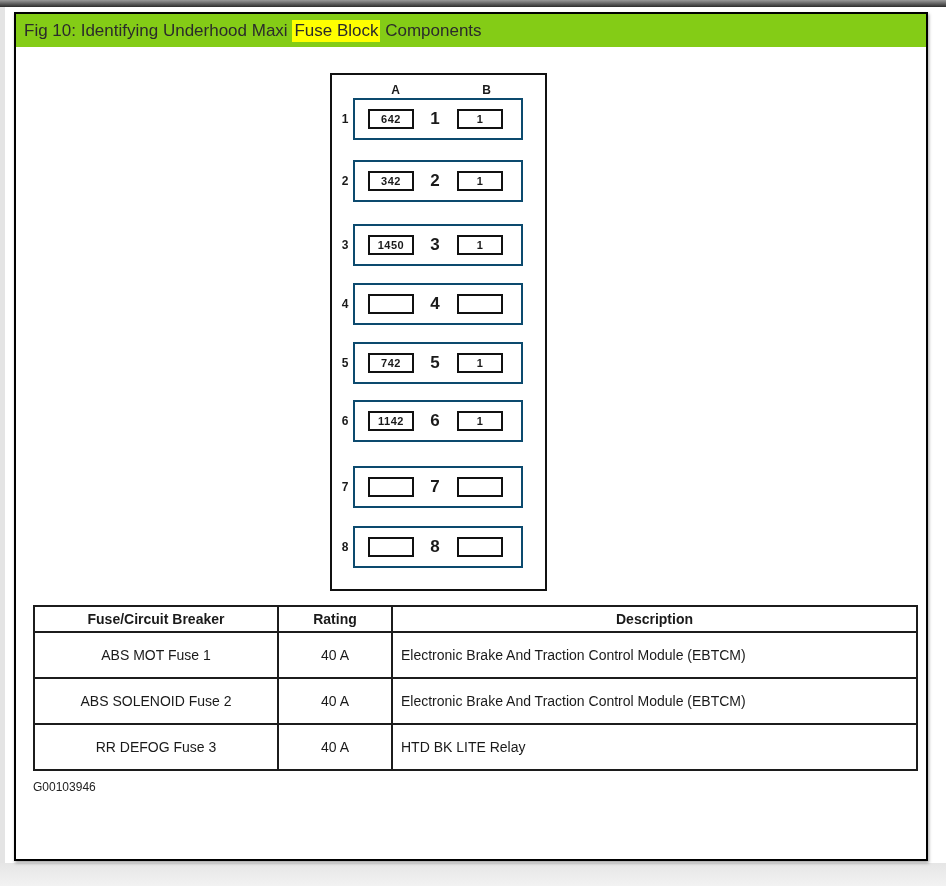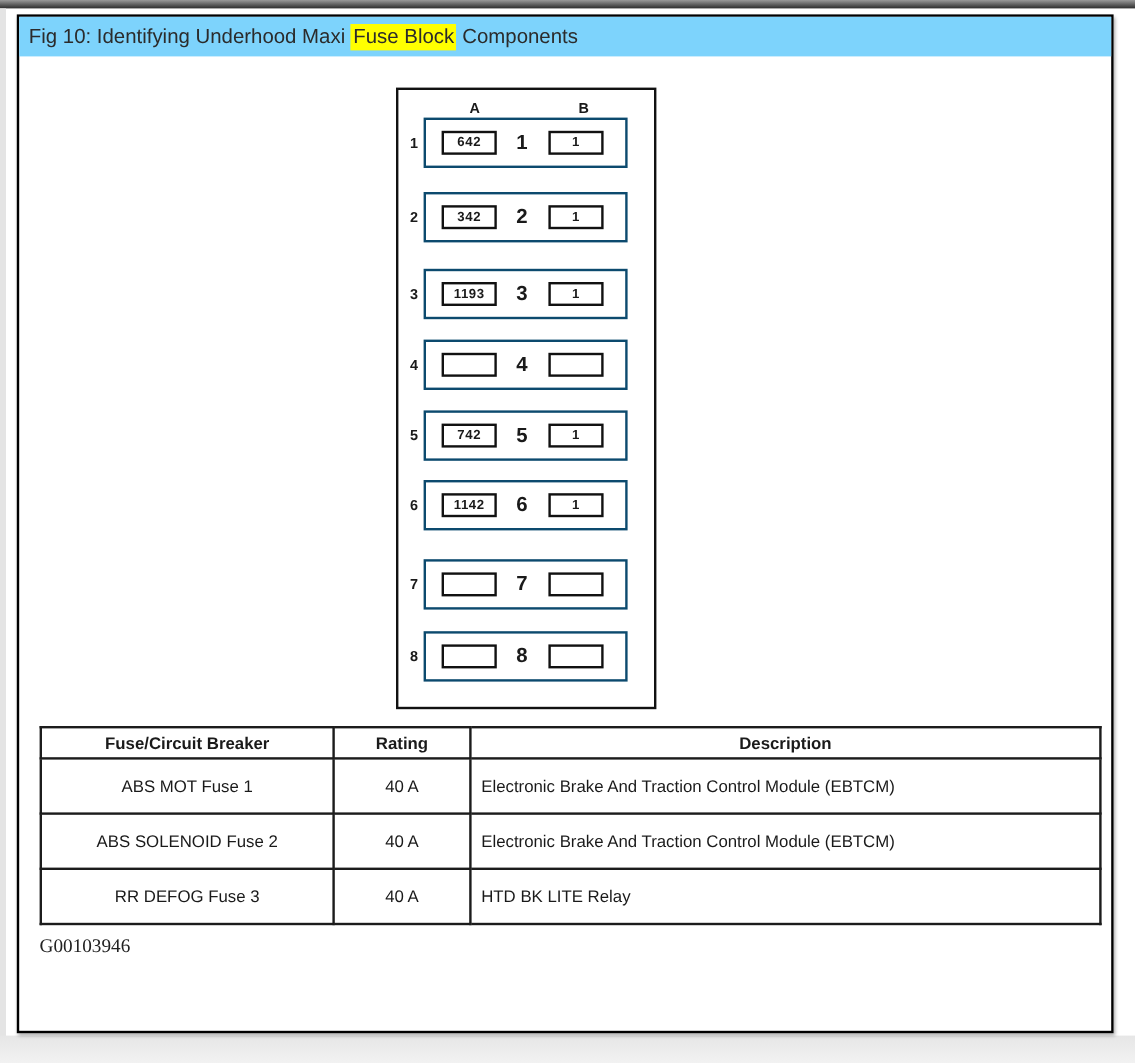--- a/index.html
+++ b/index.html
@@ -9,21 +9,21 @@
   }
   
   .top-edge{position:absolute;left:0;top:0;width:946px;height:7px;
     background:linear-gradient(#9a9a9a,#2d2d2d);}
   .left-edge{position:absolute;left:0;top:7px;width:5px;height:857px;background:#e4e4e4;}
   .bottom-edge{position:absolute;left:0;top:863px;width:946px;height:23px;
     background:linear-gradient(#e6e6e6,#f2f2f2);}
   
   .frame{position:absolute;left:14px;top:12px;width:910px;height:845px;
     border:2px solid #000;background:#fff;box-shadow:1px 2px 3px rgba(0,0,0,.35);}
-  .titlebar{position:absolute;left:0;top:0;width:100%;height:33px;background:#7dd3fc;
+  .titlebar{position:absolute;left:0;top:0;width:100%;height:33px;background:#84cc16;
     display:flex;align-items:center;padding-left:8px;box-sizing:border-box;
     font-size:17px;color:#2b2b2b;white-space:pre;}
   .hl{background:#ffff00;padding:1px 2px;}
   
   .fuse-block{position:absolute;left:314px;top:59px;width:213px;height:514px;border:2px solid #111;}
   .colhdr{position:absolute;top:8px;width:46px;text-align:center;
     font-size:12px;font-weight:bold;letter-spacing:1px;}
   .colhdr.a{left:41px;} .colhdr.b{left:132px;}
   .frow{position:absolute;left:0;width:100%;height:42px;}
   .frow .num{position:absolute;left:5px;top:50%;transform:translateY(-50%);
@@ -38,21 +38,21 @@
   
   table.fusetab{position:absolute;left:17px;top:591px;width:883px;
     border-collapse:collapse;table-layout:fixed;font-size:14px;color:#1a1a1a;}
   table.fusetab th,table.fusetab td{border:2px solid #1c1c1c;vertical-align:middle;
     padding:14px 4px;box-sizing:border-box;}
   table.fusetab th{height:26px;font-weight:bold;text-align:center;padding:4px 2px;}
   table.fusetab td{height:24px;text-align:center;}
   table.fusetab td.desc{text-align:left;padding-left:8px;padding-right:70px;}
   table.fusetab tr.tall td{height:46px;}
   
-  .figure-id{position:absolute;left:17px;top:766px;font-size:16px;color:#222;font-family:Liberation Serif, serif;}
+  .figure-id{position:absolute;left:17px;top:766px;font-size:12px;color:#222;}
   .courtesy{position:absolute;left:0;top:818px;width:100%;text-align:center;
     font-size:14px;color:#3a3a3a;}
 </style>
 </head>
 <body>
 
 <div class="top-edge"></div>
 <div class="left-edge"></div>
 <div class="bottom-edge"></div>
 
@@ -80,21 +80,21 @@
       <div class="rbox">
         <div class="slot a">342</div>
         <div class="cnum">2</div>
         <div class="slot b">1</div>
       </div>
     </div>
 
     <div class="frow" style="top:149px">
       <div class="num">3</div>
       <div class="rbox">
-        <div class="slot a">1193</div>
+        <div class="slot a">1450</div>
         <div class="cnum">3</div>
         <div class="slot b">1</div>
       </div>
     </div>
 
     <div class="frow" style="top:208px">
       <div class="num">4</div>
       <div class="rbox">
         <div class="slot a"></div>
         <div class="cnum">4</div>

